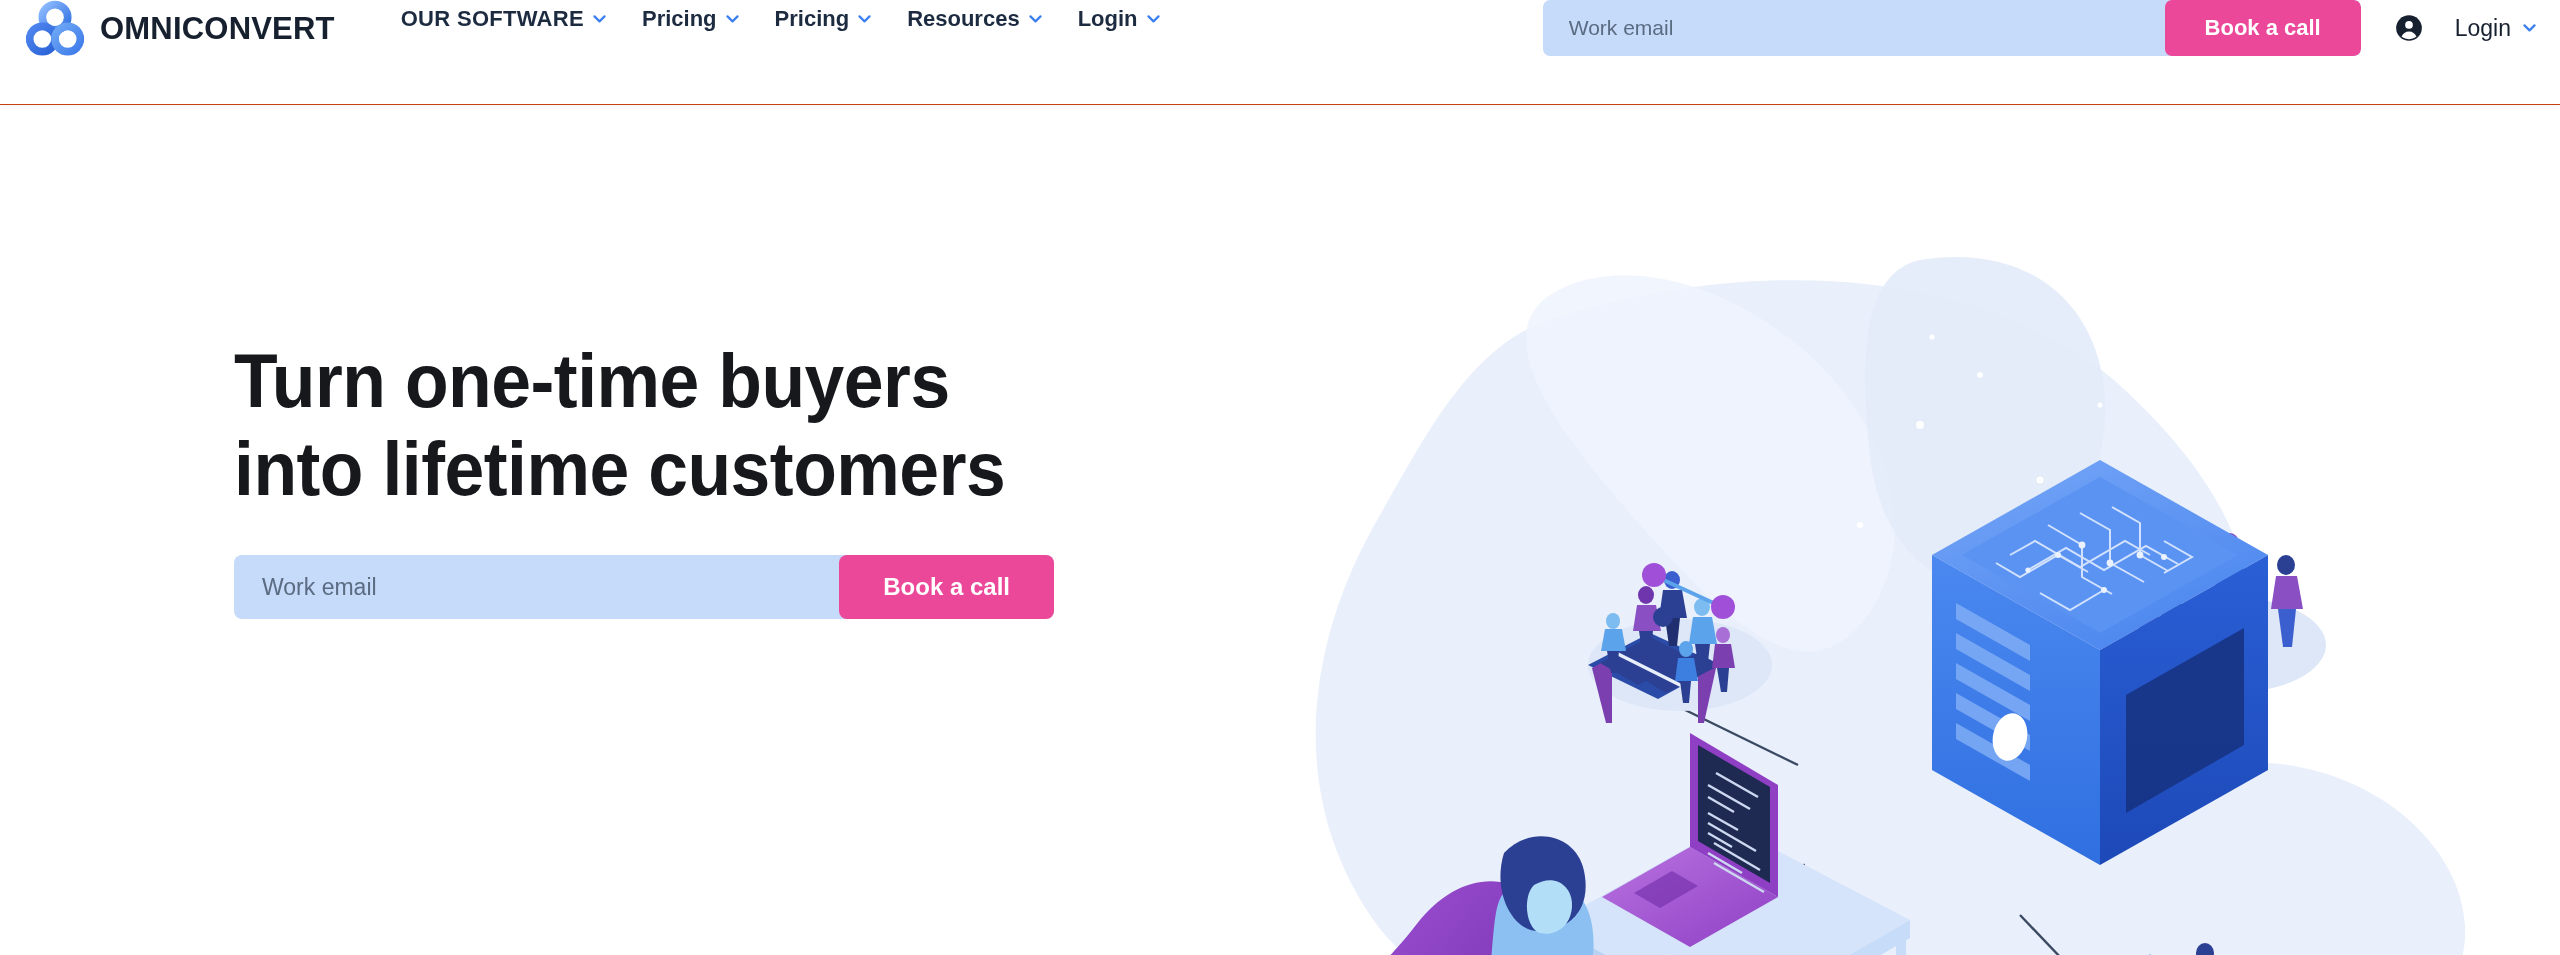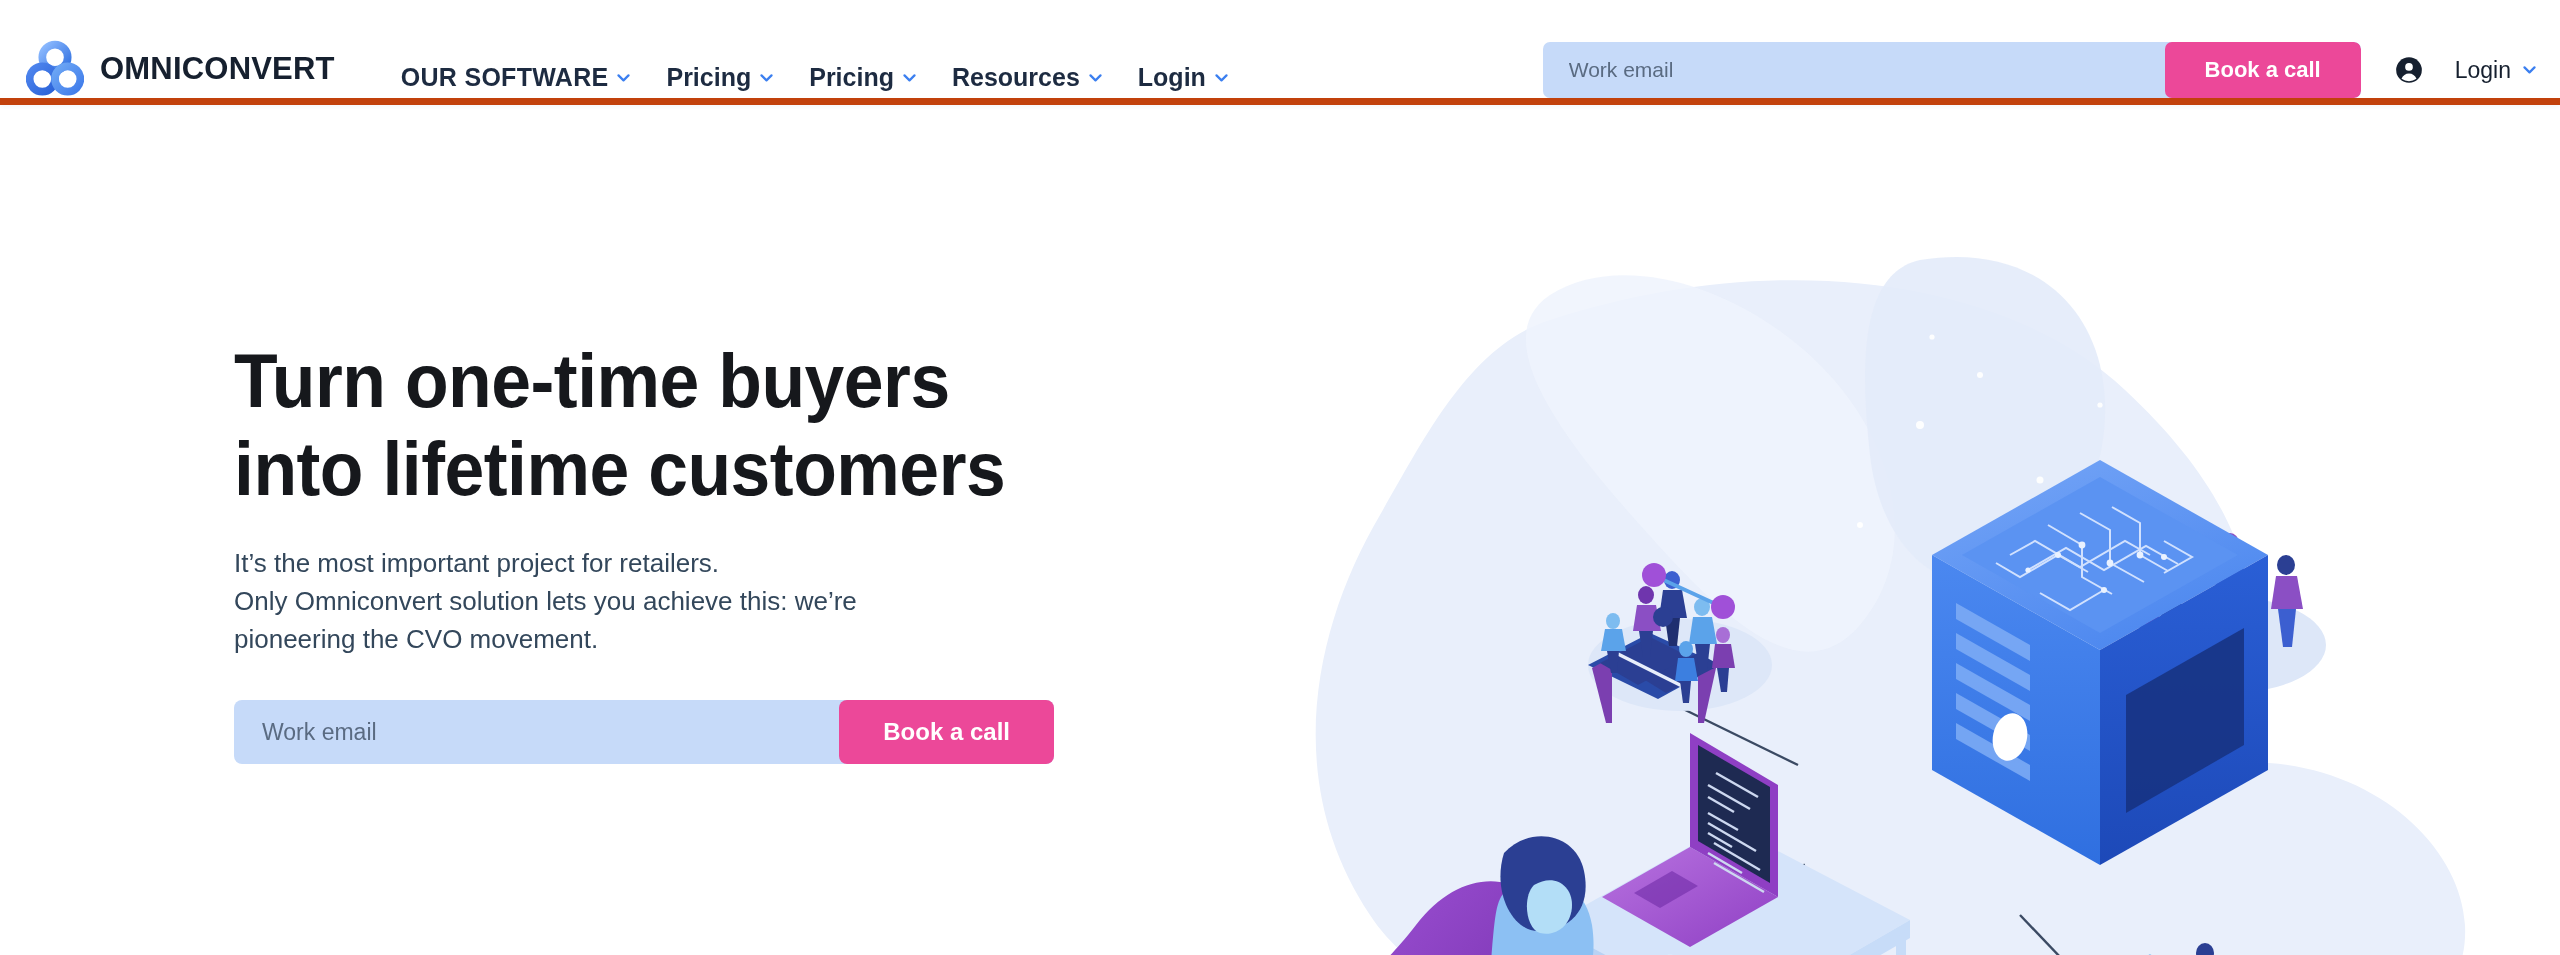--- a/index.html
+++ b/index.html
@@ -13,22 +13,22 @@
     font-family: "Liberation Sans", sans-serif;
   }
 
   
   .site-header {
     position: relative;
     width: 2560px;
     height: 105px;
     background: #ffffff;
     display: flex;
-    align-items: flex-end;
-    border-bottom: 7px solid #c2410c;
+    align-items: flex-start;
+    border-bottom: 1px solid #c2410c;
     box-shadow: 0 2px 5px rgba(20,30,60,0.045);
     z-index: 20;
   }
 
   .brand {
     display: flex;
     align-items: center;
     gap: 16px;
     margin-left: 26px;
     text-decoration: none;
@@ -46,21 +46,21 @@
   .main-nav {
     display: flex;
     align-items: center;
     gap: 32px;
     margin-left: 64px;
   }
   .nav-item {
     display: flex;
     align-items: center;
     gap: 9px;
-    font-size: 25px;
+    font-size: 22px;
     color: #1d2b41;
     font-weight: 600;
     white-space: nowrap;
     cursor: pointer;
     padding: 6px 2px;
   }
   .nav-item.upper { text-transform: uppercase; letter-spacing: 0.3px; }
   .chev {
     display: inline-block;
     width: 13px; height: 8px;
@@ -301,25 +301,20 @@
 
 <main class="hero">
 
   <div class="hero-copy">
 
     <h1 class="hero-title">
       <span>Turn one-time buyers</span><br>
       <span>into lifetime customers</span>
     </h1>
 
-    <p class="hero-sub">
-      <span>It’s the most important project for retailers.</span><br>
-      <span>Only Omniconvert solution lets you achieve this: we’re</span><br>
-      <span>pioneering the CVO movement.</span>
-    </p>
 
     <form class="hero-form">
       <input type="text" placeholder="Work email" style="">
       <button type="submit" class="cta-btn">Book a call</button>
     </form>
 
   </div>
 
   <div class="hero-art">
     <svg viewBox="0 0 1300 830" aria-hidden="true">

